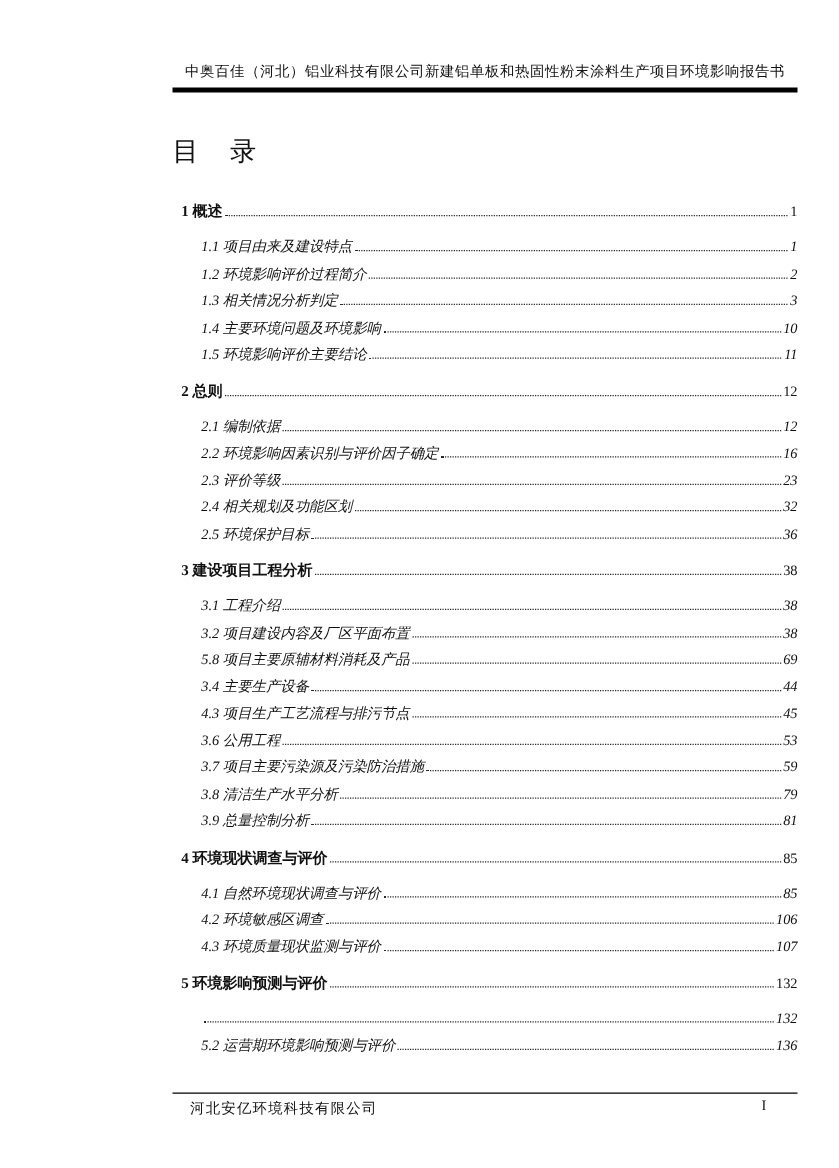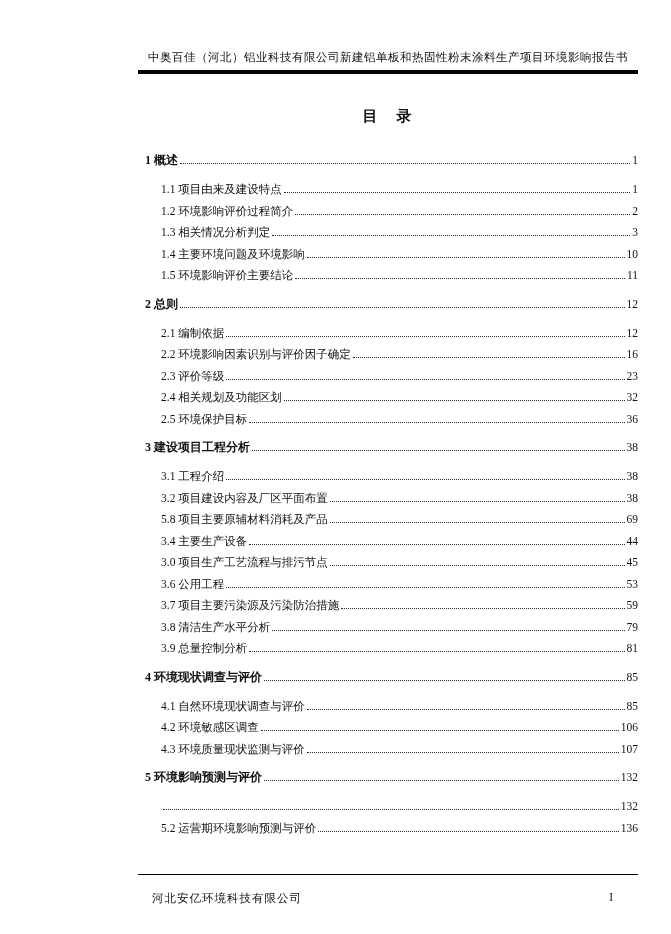--- a/index.html
+++ b/index.html
@@ -35,23 +35,23 @@
     margin-top: 50px;
     text-align: center;
     font-size: 11.5px;
     letter-spacing: 0.5px;
     padding-bottom: 5px;
     border-bottom: 4px solid #000000;
     white-space: nowrap;
   }
   .doc-title {
     margin-top: 33px;
-    text-align: center;
-    font-size: 15px;
-    font-weight: bold;
+    text-align: left;
+    font-size: 21px;
+    font-weight: normal;
     letter-spacing: 2px;
   }
   .toc-list {
     margin-top: 24px;
   }
   .toc-row {
     display: flex;
     align-items: baseline;
     height: 21.5px;
     font-size: 11.5px;
@@ -62,20 +62,21 @@
     margin-top: 7px;
     margin-bottom: 7px;
     height: 22px;
     padding-left: 7px;
     font-weight: bold;
     font-size: 12px;
   }
   .toc-row.lvl2 {
     padding-left: 23px;
     font-weight: normal;
+    font-style: italic;
   }
   .toc-label {
     white-space: nowrap;
   }
   .leader {
     flex: 1;
     border-bottom: 1.6px dotted #2a2a2a;
     margin: 0 2px 4px 2px;
     min-width: 12px;
   }
@@ -86,21 +87,21 @@
   }
   .doc-footer {
     position: absolute;
     left: 90px;
     width: 500px;
     top: 874px;
     border-top: 1.5px solid #000000;
     display: flex;
     justify-content: space-between;
     font-size: 11.5px;
-    padding-top: 16px;
+    padding-top: 4px;
   }
   .footer-company {
     padding-left: 14px;
     letter-spacing: 1px;
   }
   .footer-page-num {
     padding-right: 25px;
   }
 </style>
 </head>
@@ -194,21 +195,21 @@
           <span class="toc-label">5.8 项目主要原辅材料消耗及产品</span>
           <span class="leader"></span>
           <span class="toc-page">69</span>
         </div>
         <div class="toc-row lvl2">
           <span class="toc-label">3.4 主要生产设备</span>
           <span class="leader"></span>
           <span class="toc-page">44</span>
         </div>
         <div class="toc-row lvl2">
-          <span class="toc-label">3.0 项目生产工艺流程与排污节点</span>
+          <span class="toc-label">4.3 项目生产工艺流程与排污节点</span>
           <span class="leader"></span>
           <span class="toc-page">45</span>
         </div>
         <div class="toc-row lvl2">
           <span class="toc-label">3.6 公用工程</span>
           <span class="leader"></span>
           <span class="toc-page">53</span>
         </div>
         <div class="toc-row lvl2">
           <span class="toc-label">3.7 项目主要污染源及污染防治措施</span>

